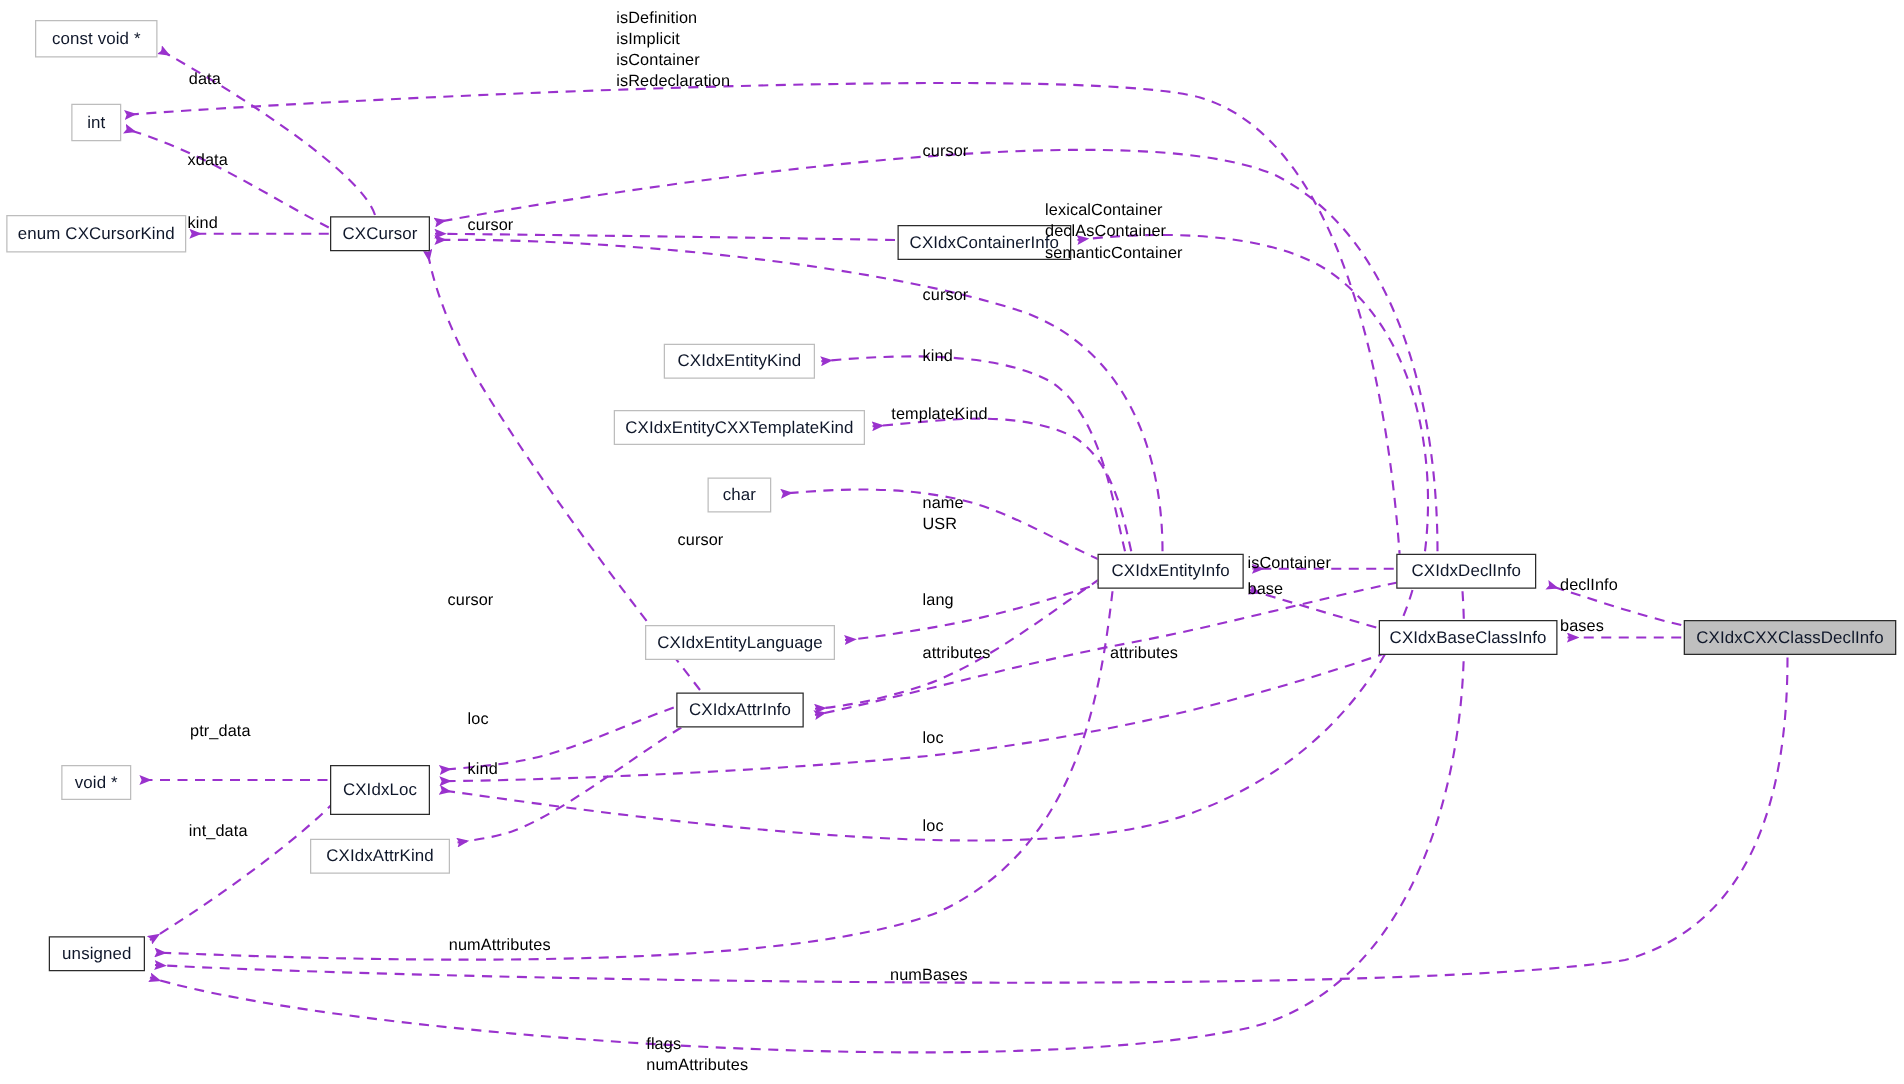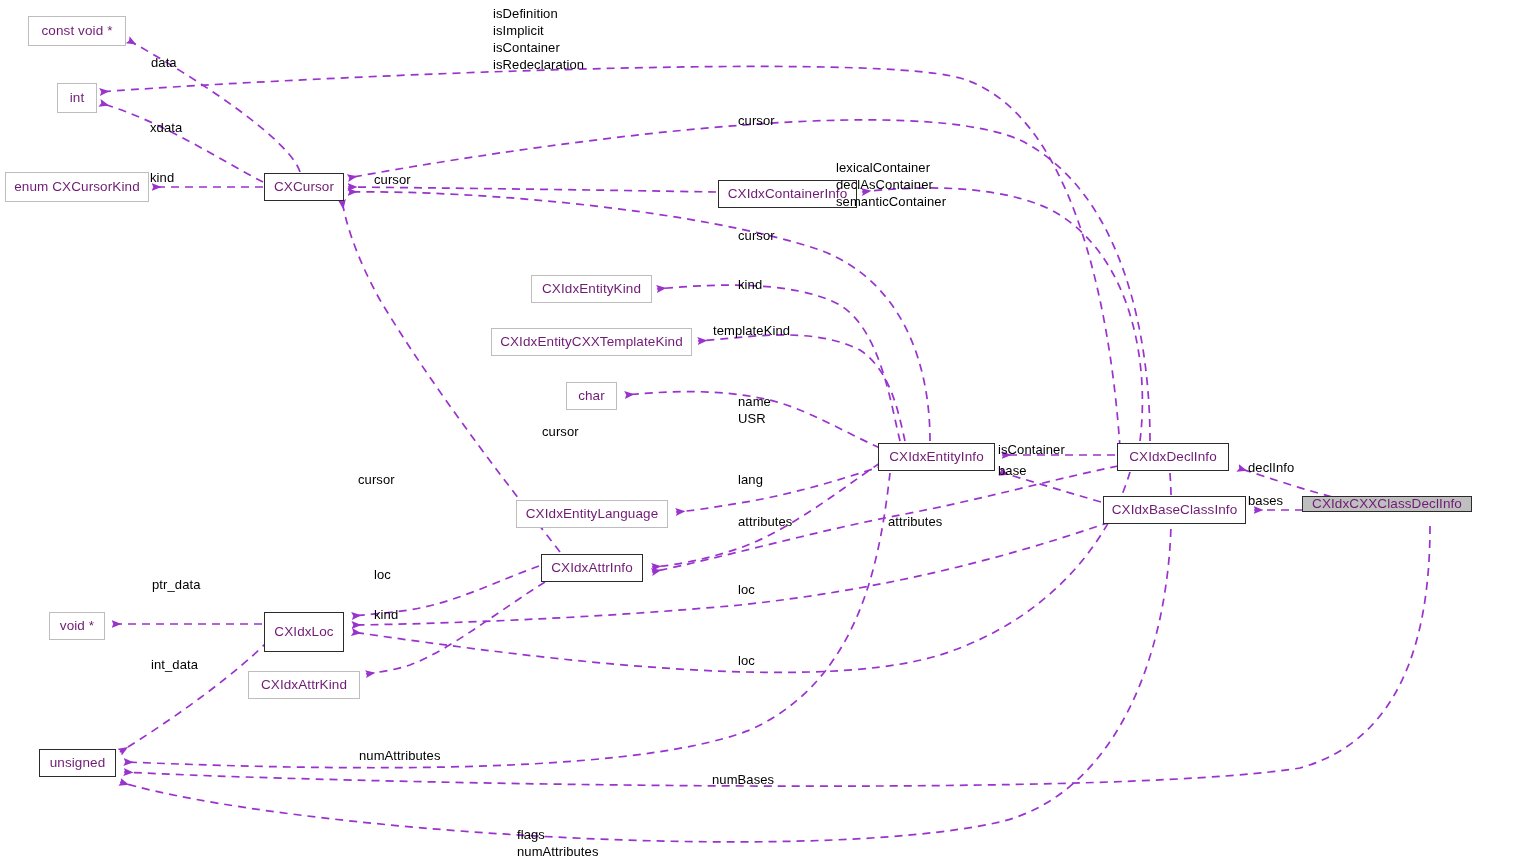--- a/index.html
+++ b/index.html
@@ -22,21 +22,21 @@
     width: 1523px;
     height: 867px;
   }
   .node {
     position: absolute;
     box-sizing: border-box;
     display: flex;
     align-items: center;
     justify-content: center;
     background: #ffffff;
-    color: #701a75;
+    color: #0f172a;
     font-size: 13.5px;
     line-height: 1;
     white-space: nowrap;
     letter-spacing: 0.1px;
   }
   .node.solid {
     border: 1.6px solid #2b2b2b;
   }
   .node.light {
     border: 1.2px solid #bdbdbd;
@@ -131,21 +131,21 @@
   <div class="node light" style="left:57px;  top:83px;  width:40px;  height:30px;">int</div>
   <div class="node light" style="left:5px;   top:172px; width:144px; height:30px;">enum CXCursorKind</div>
   <div class="node solid" style="left:264px; top:173px; width:80px;  height:28px;">CXCursor</div>
   <div class="node solid" style="left:718px; top:180px; width:139px; height:28px;">CXIdxContainerInfo</div>
   <div class="node light" style="left:531px; top:275px; width:121px; height:28px;">CXIdxEntityKind</div>
   <div class="node light" style="left:491px; top:328px; width:201px; height:28px;">CXIdxEntityCXXTemplateKind</div>
   <div class="node light" style="left:566px; top:382px; width:51px;  height:28px;">char</div>
   <div class="node solid" style="left:878px; top:443px; width:117px; height:28px;">CXIdxEntityInfo</div>
   <div class="node solid" style="left:1117px;top:443px; width:112px; height:28px;">CXIdxDeclInfo</div>
   <div class="node solid" style="left:1103px;top:496px; width:143px; height:28px;">CXIdxBaseClassInfo</div>
-  <div class="node highlight" style="left:1302px;top:496px; width:170px; height:16px;">CXIdxCXXClassDeclInfo</div>
+  <div class="node highlight" style="left:1347px;top:496px; width:170px; height:28px;">CXIdxCXXClassDeclInfo</div>
   <div class="node light" style="left:516px; top:500px; width:152px; height:28px;">CXIdxEntityLanguage</div>
   <div class="node solid" style="left:541px; top:554px; width:102px; height:28px;">CXIdxAttrInfo</div>
   <div class="node solid" style="left:264px; top:612px; width:80px;  height:40px;">CXIdxLoc</div>
   <div class="node light" style="left:49px;  top:612px; width:56px;  height:28px;">void *</div>
   <div class="node light" style="left:248px; top:671px; width:112px; height:28px;">CXIdxAttrKind</div>
   <div class="node solid" style="left:39px;  top:749px; width:77px;  height:28px;">unsigned</div>
 
   <div class="edge-label" style="left:493px;  top:5px;   width:200px;">isDefinition
 isImplicit
 isContainer

